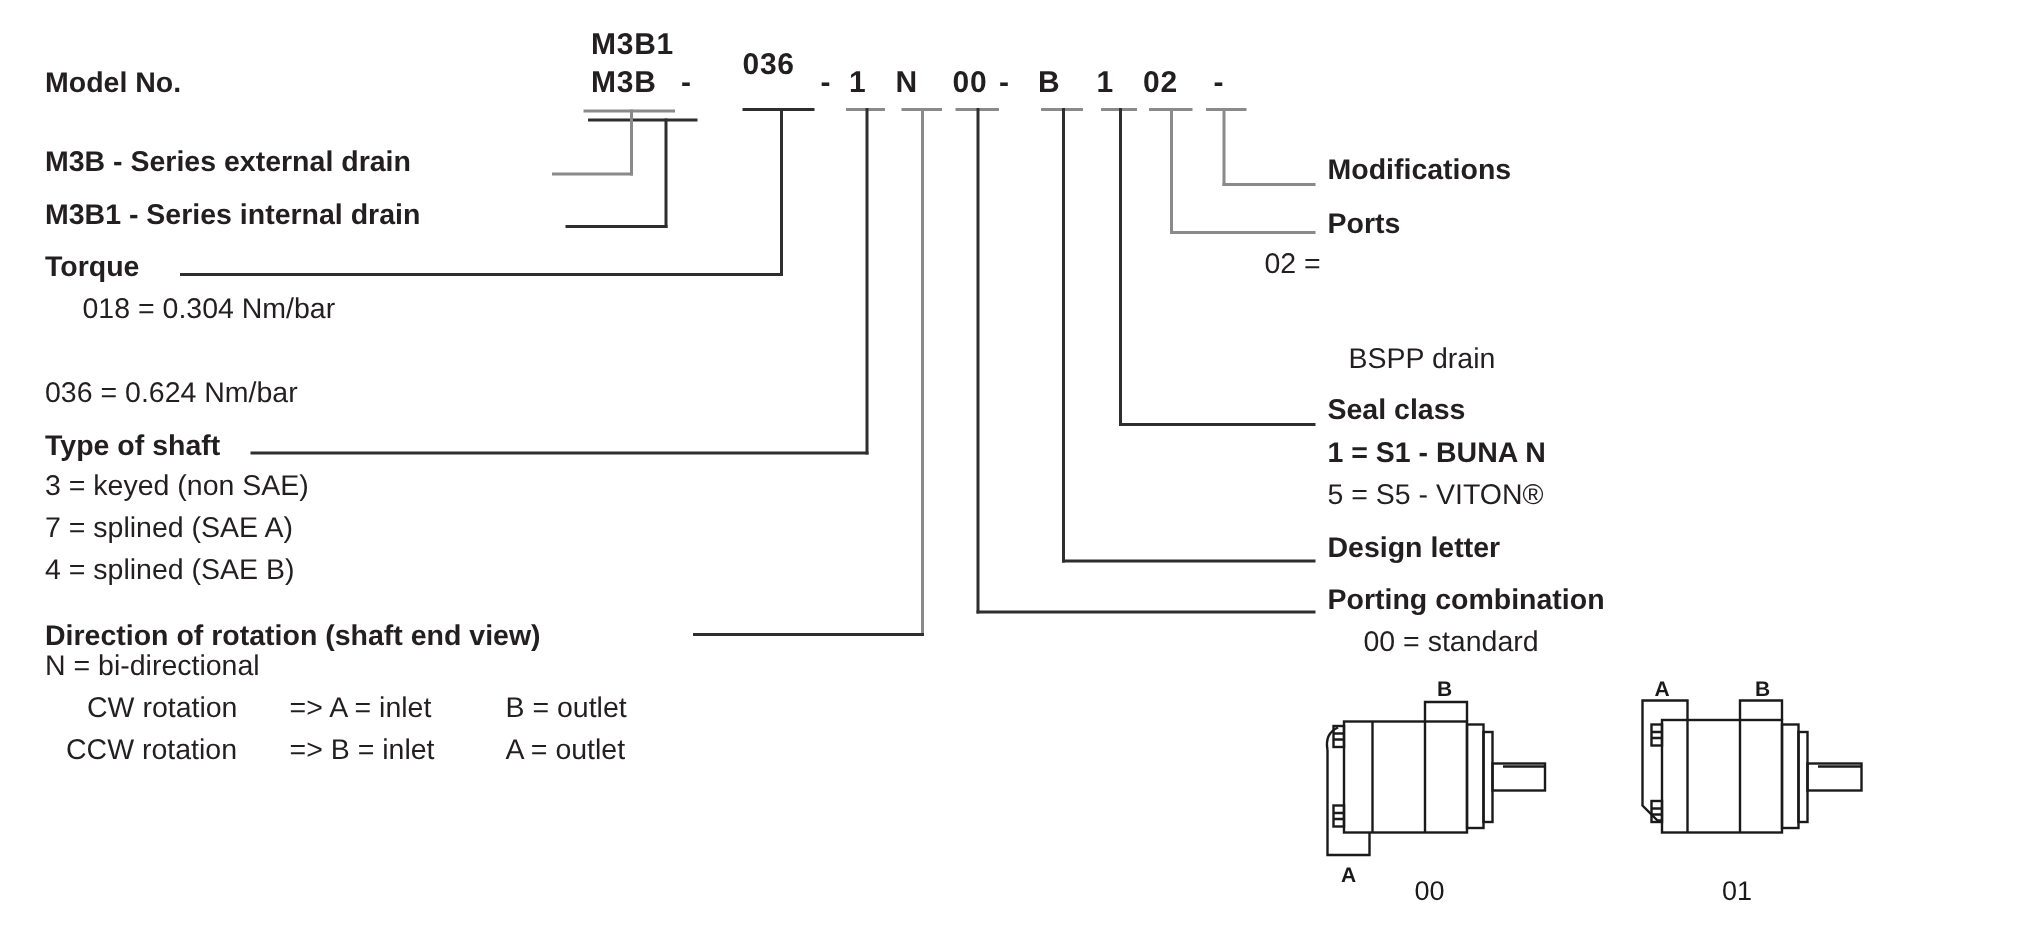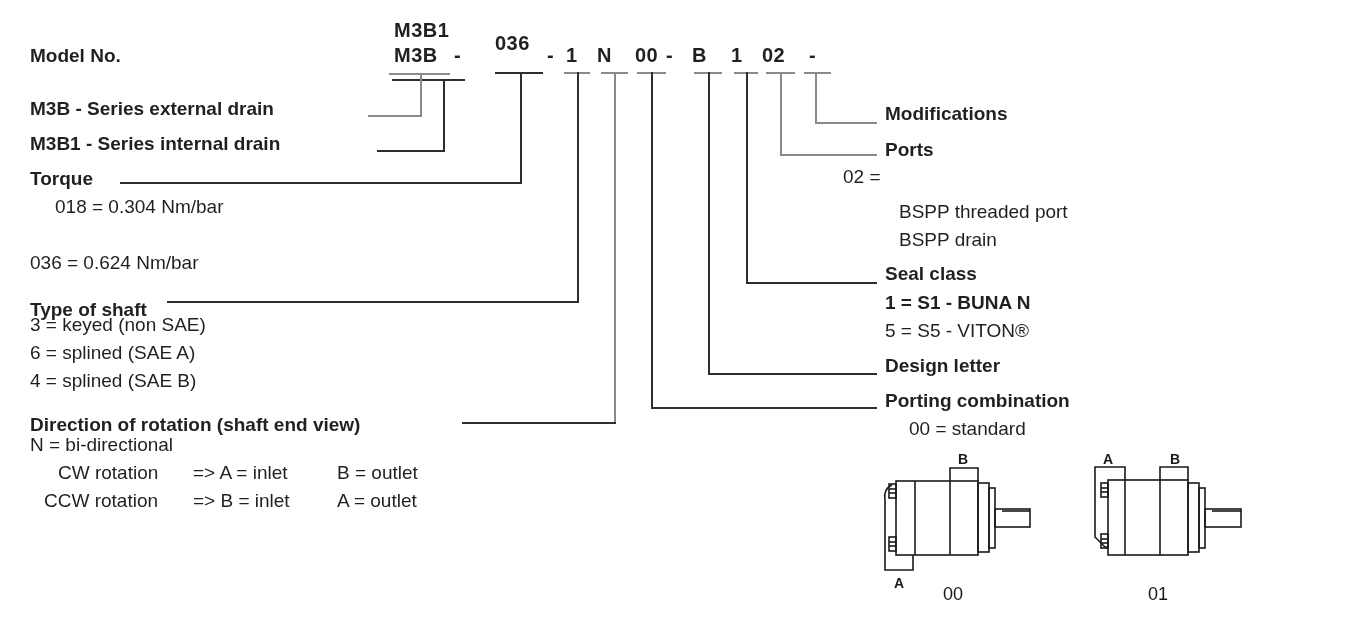--- a/index.html
+++ b/index.html
@@ -76,41 +76,40 @@
   <div class="ln lnh gray" style="left:780px; top:154px; width:97px;"></div>
   <div class="ln lnh gray" style="left:815px; top:122px; width:62px;"></div>
 
   <div class="t b" style="left:30px; top:98px;">M3B - Series external drain</div>
   <div class="t b" style="left:30px; top:133px;">M3B1 - Series internal drain</div>
 
   <div class="t b" style="left:30px; top:168px;">Torque</div>
   <div class="t" style="left:18px; top:196px;margin-left:37px;">018 = 0.304 Nm/bar</div>
   <div class="t" style="left:30px; top:252px;">036 = 0.624 Nm/bar</div>
 
-  <div class="t b" style="left:30px; top:287px;margin-top:12px;">Type of shaft</div>
+  <div class="t b" style="left:30px; top:287px;">Type of shaft</div>
   <div class="t" style="left:30px; top:314px;">3 = keyed (non SAE)</div>
-  <div class="t" style="left:30px; top:342px;">6 = splined (SAE A)</div>
+  <div class="t" style="left:30px; top:342px;">7 = splined (SAE A)</div>
   <div class="t" style="left:30px; top:370px;">4 = splined (SAE B)</div>
 
   <div class="t b" style="left:30px; top:414px;">Direction of rotation (shaft end view)</div>
   <div class="t" style="left:30px; top:434px;">N = bi-directional</div>
 
   <div class="t" style="left:58px;  top:462px;">CW rotation</div>
   <div class="t" style="left:193px; top:462px;">=&gt; A = inlet</div>
   <div class="t" style="left:337px; top:462px;">B = outlet</div>
 
   <div class="t" style="left:44px;  top:490px;">CCW rotation</div>
   <div class="t" style="left:193px; top:490px;">=&gt; B = inlet</div>
   <div class="t" style="left:337px; top:490px;">A = outlet</div>
 
   <div class="t b" style="left:885px; top:103px;">Modifications</div>
 
   <div class="t b" style="left:885px; top:139px;">Ports</div>
   <div class="t" style="left:843px; top:166px;">02 =</div>
-  <div class="t" style="left:899px; top:201px;">BSPP threaded port</div>
   <div class="t" style="left:899px; top:229px;">BSPP drain</div>
 
   <div class="t b" style="left:885px; top:263px;">Seal class</div>
   <div class="t" style="left:885px; top:292px;font-weight:bold;">1 = S1 - BUNA N</div>
   <div class="t" style="left:885px; top:320px;">5 = S5 - VITON®</div>
 
   <div class="t b" style="left:885px; top:355px;">Design letter</div>
 
   <div class="t b" style="left:885px; top:390px;">Porting combination</div>
   <div class="t" style="left:885px; top:418px;margin-left:24px;">00 = standard</div>

